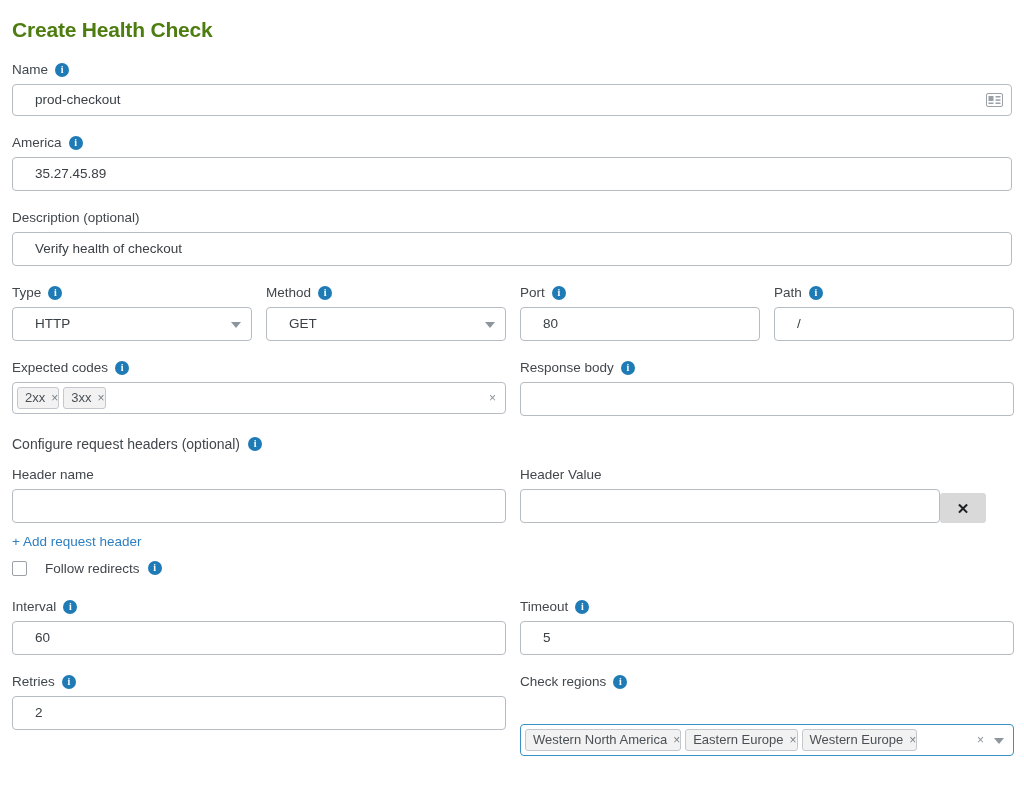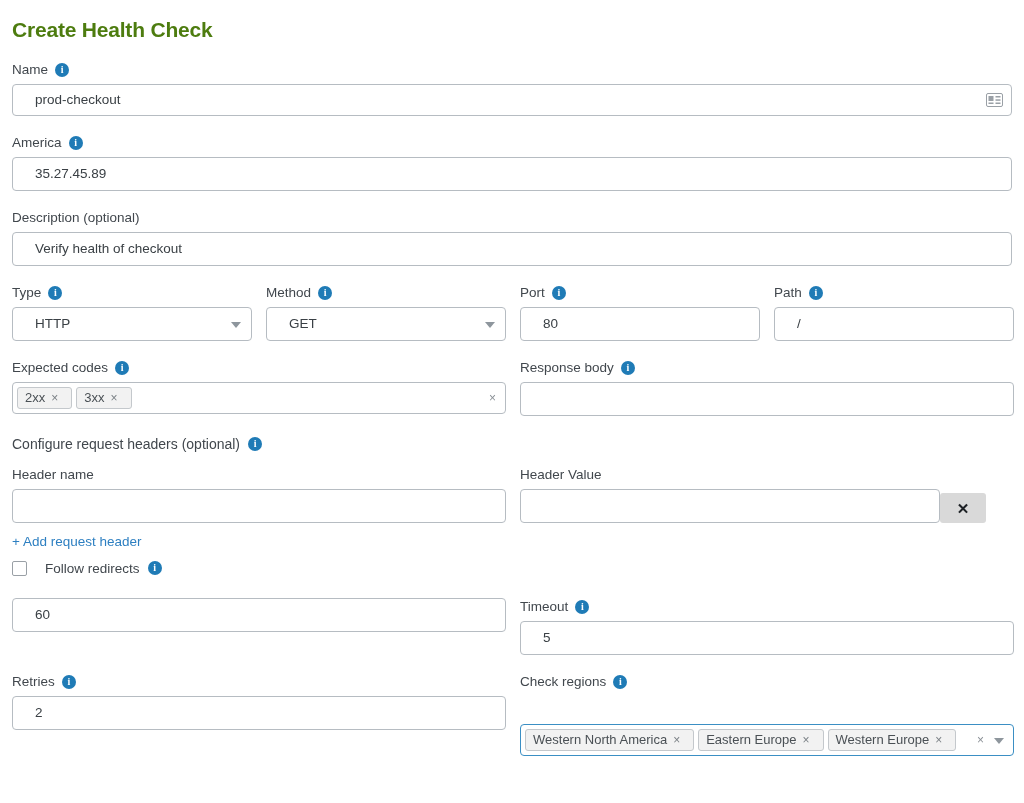--- a/index.html
+++ b/index.html
@@ -113,21 +113,21 @@
   .chips-field.focused { padding-right: 46px; margin-top: 34px; }
   .chip {
     display: inline-flex;
     align-items: center;
     gap: 6px;
     background: #f2f2f2;
     border: 1px solid #c4c8cc;
     border-radius: 3px;
     font-size: 13px;
     color: #4a5055;
-    padding: 2px 13px 3px 7px;
+    padding: 2px 0 3px 7px;
     line-height: 16px;
     height: 22px;
   }
   .chip-x {
     font-size: 12px;
     color: #7b8186;
     line-height: 1;
   }
   .clear-x {
     position: absolute;
@@ -369,20 +369,24 @@
     <span class="checkbox"></span>
     <span class="checkbox-label">
       <span class="label-text">Follow redirects</span>
       <span class="info-icon"></span>
     </span>
   </div>
 
   
   <div class="row mb-blk">
     <div class="col-half">
+      <div class="label">
+        <span class="label-text">Interval</span>
+        <span class="info-icon"></span>
+      </div>
       <div class="field tall">
         <span class="field-value">60</span>
       </div>
     </div>
     <div class="col-half">
       <div class="label">
         <span class="label-text">Timeout</span>
         <span class="info-icon"></span>
       </div>
       <div class="field tall">

